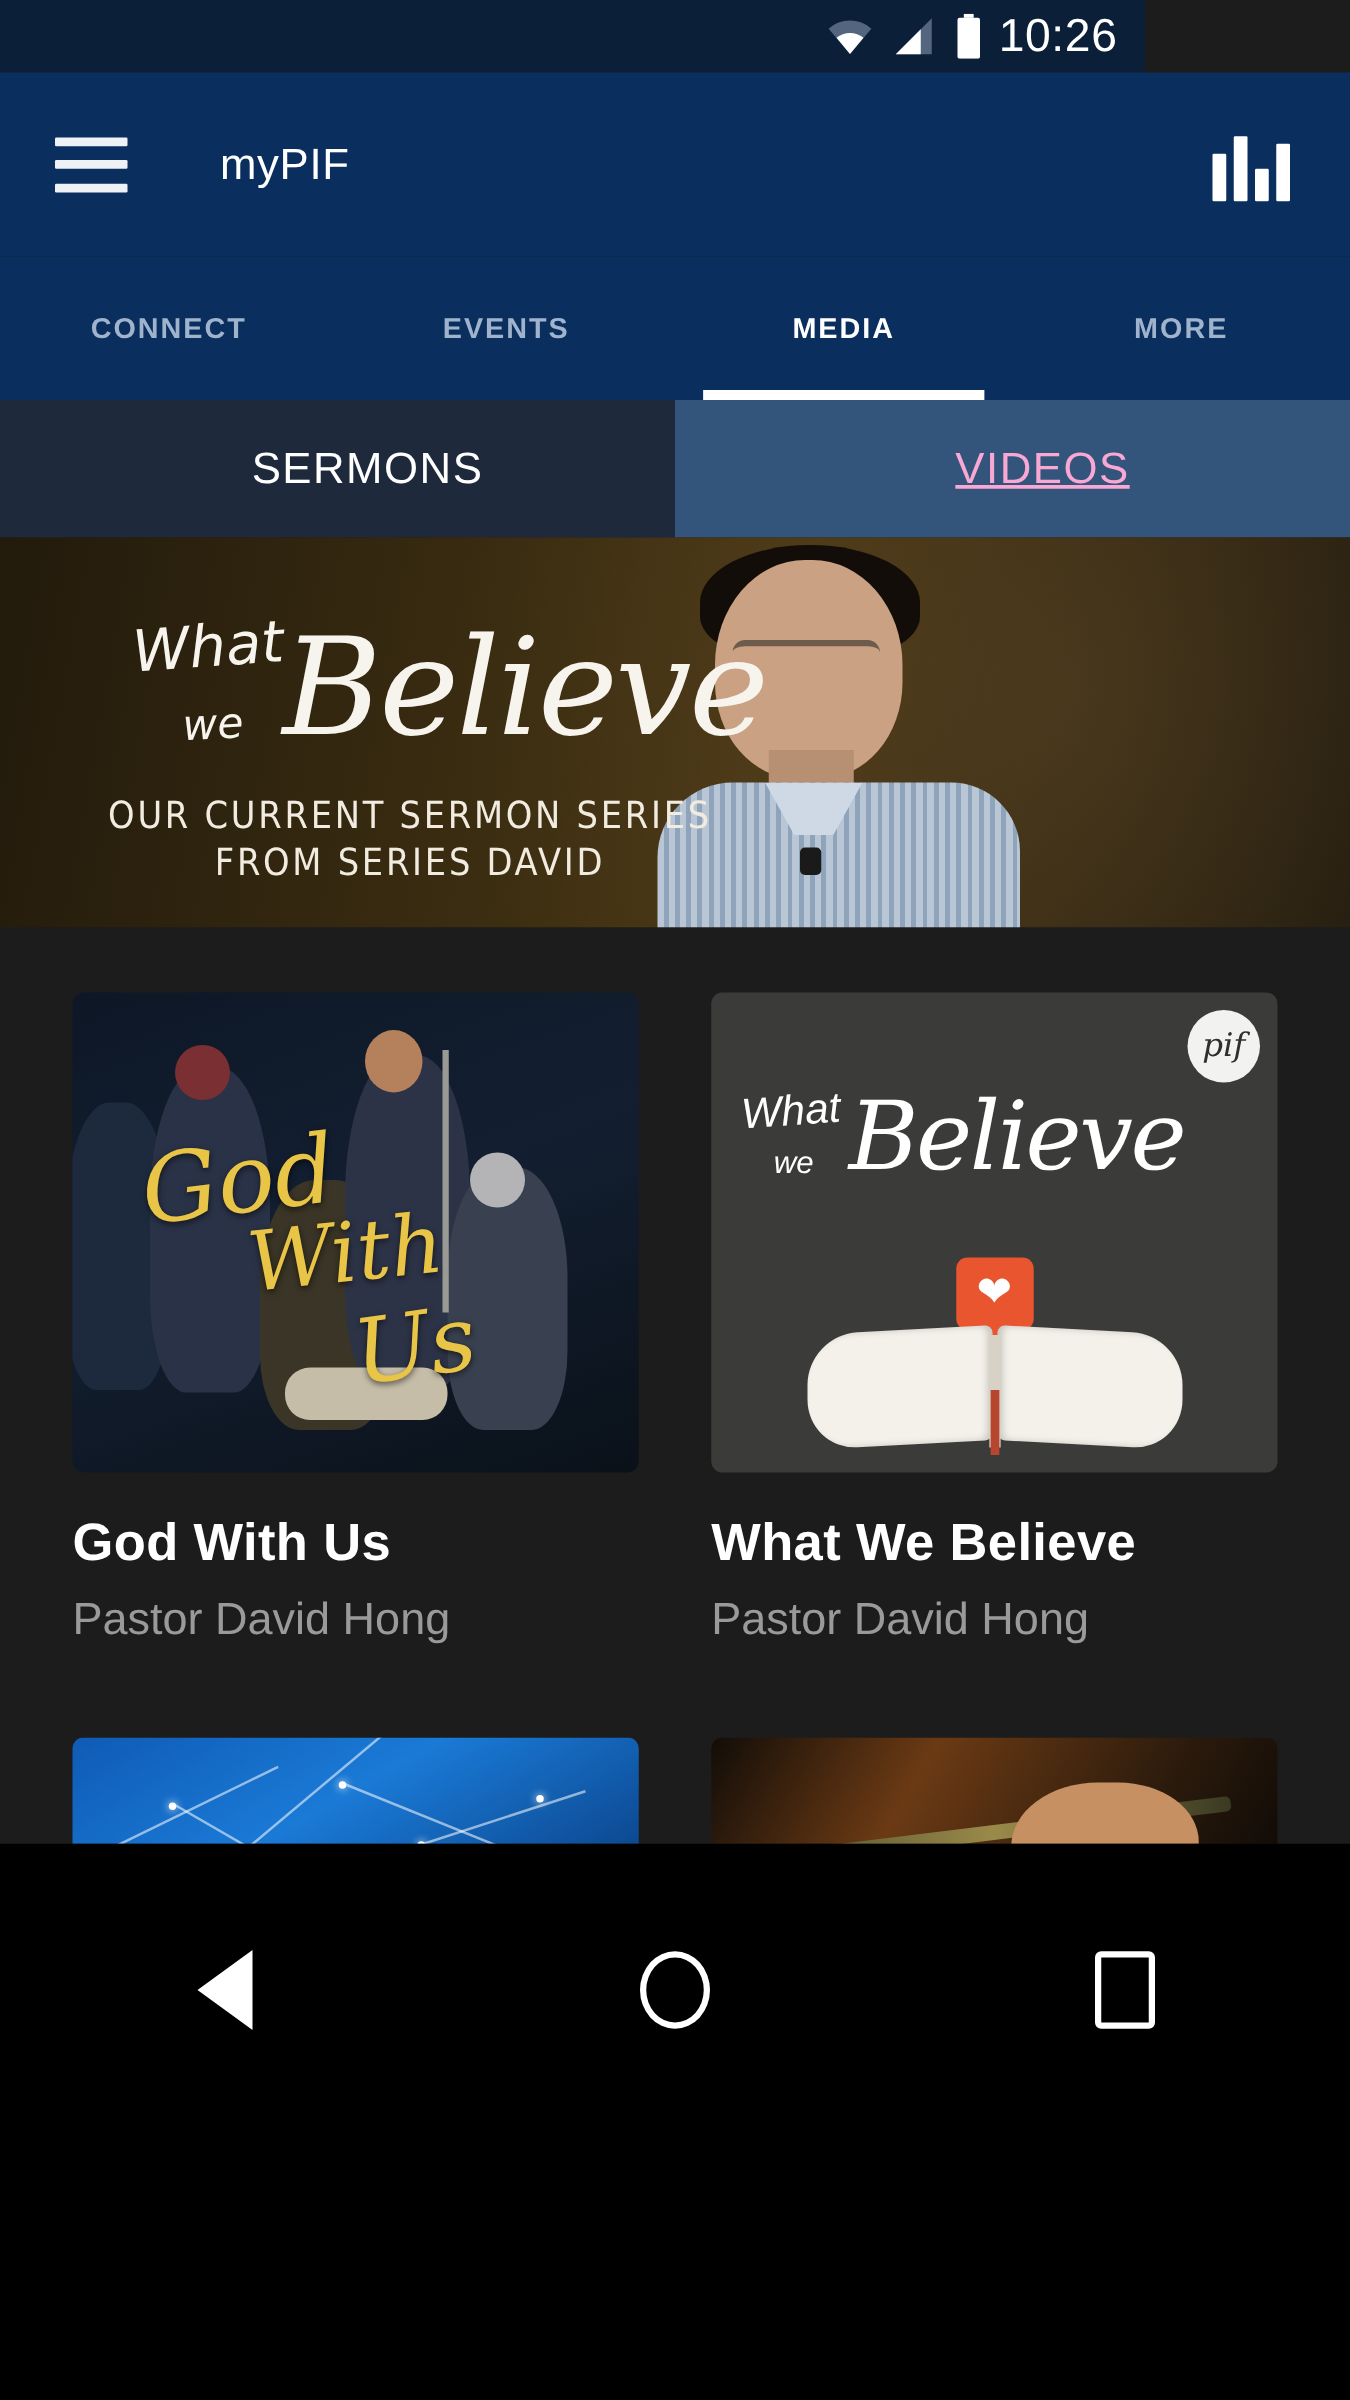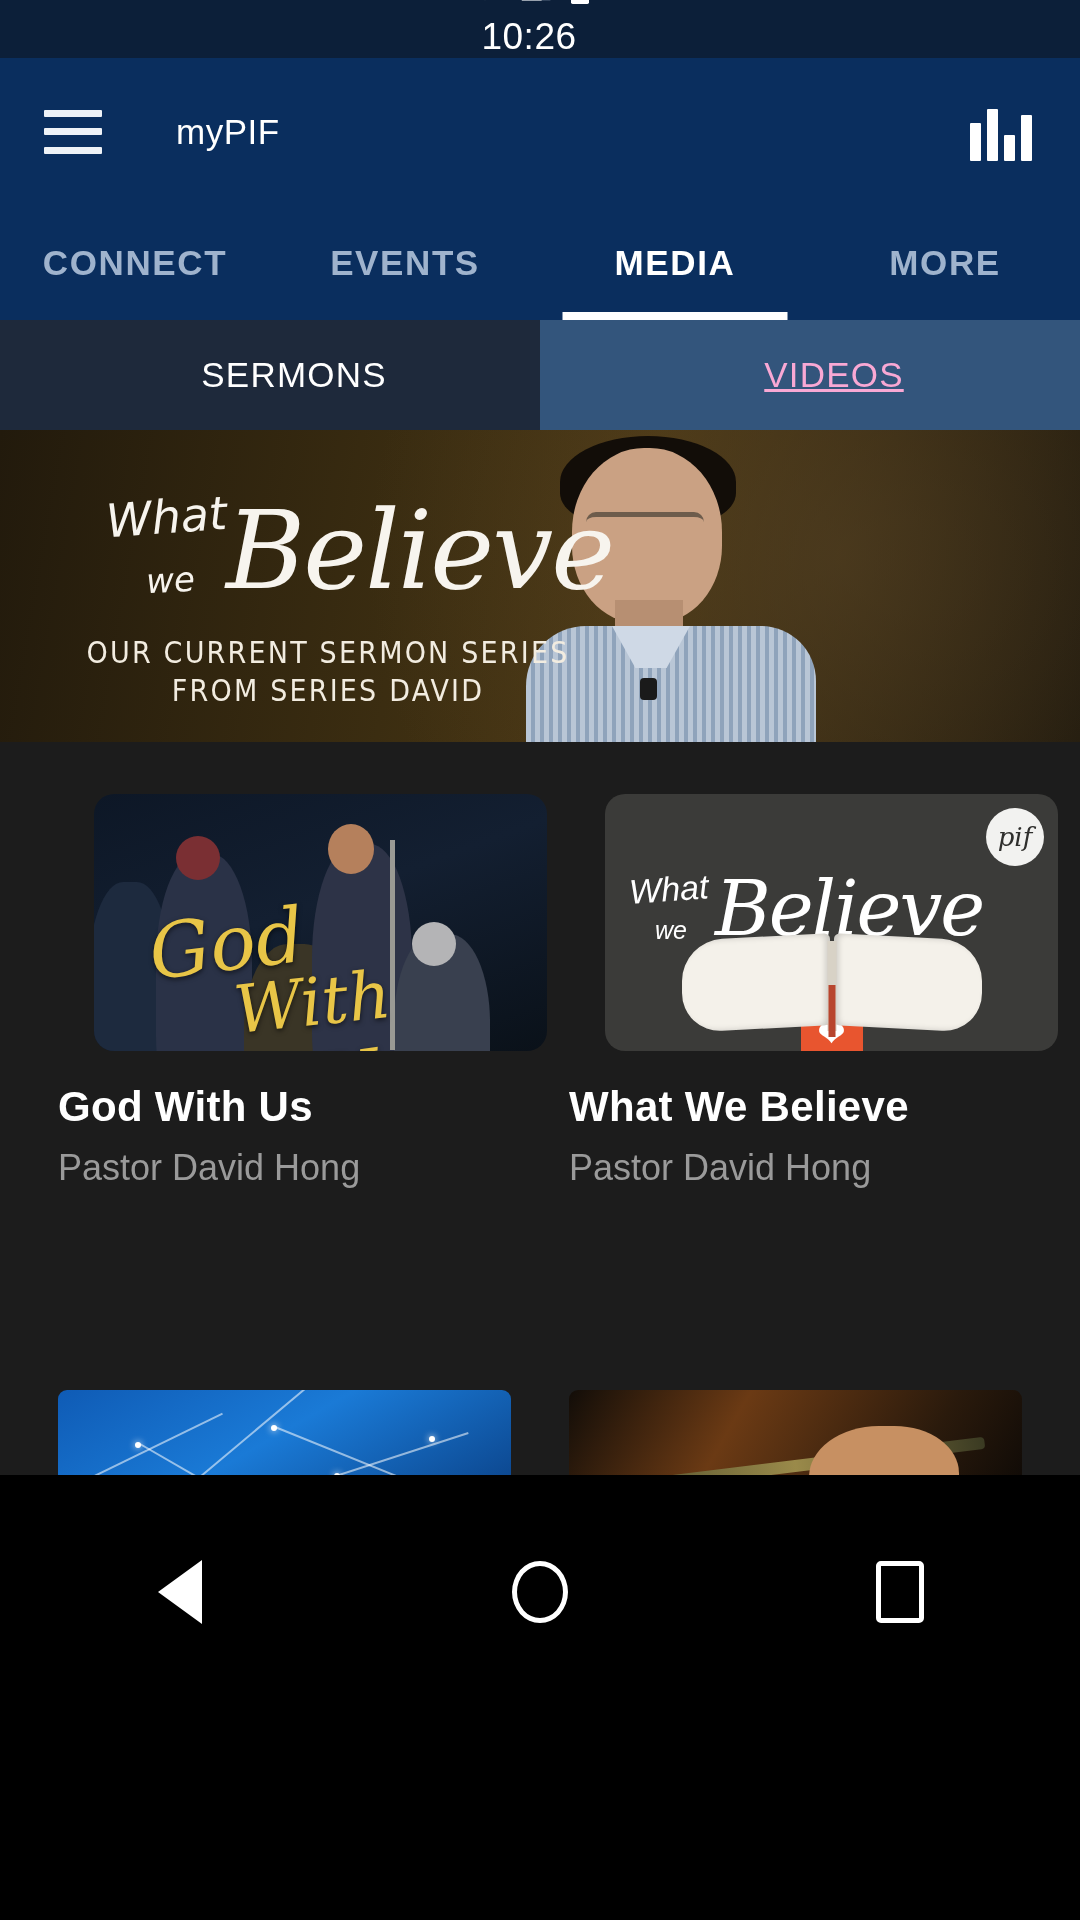--- a/index.html
+++ b/index.html
@@ -1,43 +1,43 @@
 <!DOCTYPE html>
 <html><head>
 <meta charset="utf-8">
 <style>
   * { margin:0; padding:0; box-sizing:border-box; }
   html,body { width:1080px; height:1920px; background:#000; overflow:hidden;
               font-family:"Liberation Sans", sans-serif; }
   #phone { position:relative; width:1080px; height:1920px; background:#1c1c1c; }
 
   
-  .statusbar { position:absolute; left:0; top:0; width:1080px; height:58px;
+  .statusbar { position:absolute; left:0; top:0; width:916px; height:58px;
                background:#0c1f39; display:flex; align-items:center;
-               justify-content:flex-end; padding-right:22px; gap:12px;flex-direction:column; }
+               justify-content:flex-end; padding-right:22px; gap:12px; }
   .sb-icons { display:flex; align-items:center; gap:14px; }
   .clock { color:#fff; font-size:37px; letter-spacing:0.5px; }
 
   
   .appbar { position:absolute; left:0; top:58px; width:1080px; height:147px;
             background:#0a2e5e; display:flex; align-items:center; }
   .hamburger { width:58px; height:44px; margin-left:44px; display:flex;
                flex-direction:column; justify-content:space-between; cursor:pointer; }
   .hamburger span { display:block; height:7px; background:#eef2f7; border-radius:1px; }
   .app-title { color:#fff; font-size:35px; margin-left:74px; letter-spacing:0.5px; }
   .barchart { margin-left:auto; margin-right:48px; display:flex; align-items:flex-end;
               gap:6px; height:58px; cursor:pointer; }
   .barchart i { display:block; width:11px; background:#fff; border-radius:1px; }
 
   
   .maintabs { position:absolute; left:0; top:205px; width:1080px; height:115px;
               background:#0a2e5e; display:flex; }
   .mtab { flex:1; display:flex; align-items:center; justify-content:center;
           position:relative; cursor:pointer; }
-  .mtab span { font-size:35px; font-weight:bold; letter-spacing:1.6px; color:#9fb3cd; }
+  .mtab span { font-size:23px; font-weight:bold; letter-spacing:1.6px; color:#9fb3cd; }
   .mtab.active span { color:#ffffff; }
   .mtab .underline { position:absolute; bottom:0; left:50%; transform:translateX(-50%);
                      width:225px; height:8px; background:#fff; display:none; }
   .mtab.active .underline { display:block; }
 
   
   .subtabs { position:absolute; left:0; top:320px; width:1080px; height:110px; display:flex; }
   .stab { flex:1; display:flex; align-items:center; justify-content:center; cursor:pointer;padding-left:48px; }
   .stab span { font-size:35px; letter-spacing:1.2px; }
   .stab.active { background:#1e293b; }
@@ -76,21 +76,21 @@
                 font-family:"DejaVu Serif", serif; letter-spacing:-2px; }
   .hero-sub { position:absolute; left:0; top:204px; width:640px; text-align:center;
               color:#f2ece0; font-size:30px; line-height:1.25; letter-spacing:2.2px;
               font-family:"DejaVu Sans Condensed","DejaVu Sans", sans-serif;padding-left:16px; }
 
   
   .grid { position:absolute; left:0; top:742px; width:1080px; height:733px;
           background:#1c1c1c; padding:52px 58px 0 58px;
           display:grid; grid-template-columns:1fr 1fr; column-gap:58px; row-gap:0; }
   .card { width:100%; cursor:pointer; }
-  .thumb { width:100%; height:257px; border-radius:20px; overflow:hidden; position:relative;margin-left:36px; }
+  .thumb { width:100%; height:384px; border-radius:9px; overflow:hidden; position:relative; }
 
   
   .t-god { background:linear-gradient(160deg,#0d1726 0%, #131f31 45%, #0a1119 100%); }
   .fig { position:absolute; border-radius:42% 42% 30% 30%; }
   .g-script { position:absolute; inset:0; }
   .g-word { position:absolute; color:#e8c547; font-style:italic;
             font-family:"DejaVu Serif", serif; text-shadow:0 2px 5px rgba(0,0,0,.6); }
   .gw1 { left:55px; top:105px; font-size:76px; transform:rotate(-7deg); }
   .gw2 { left:140px; top:170px; font-size:66px; transform:rotate(-6deg); }
   .gw3 { left:225px; top:240px; font-size:72px; transform:rotate(-8deg); }

